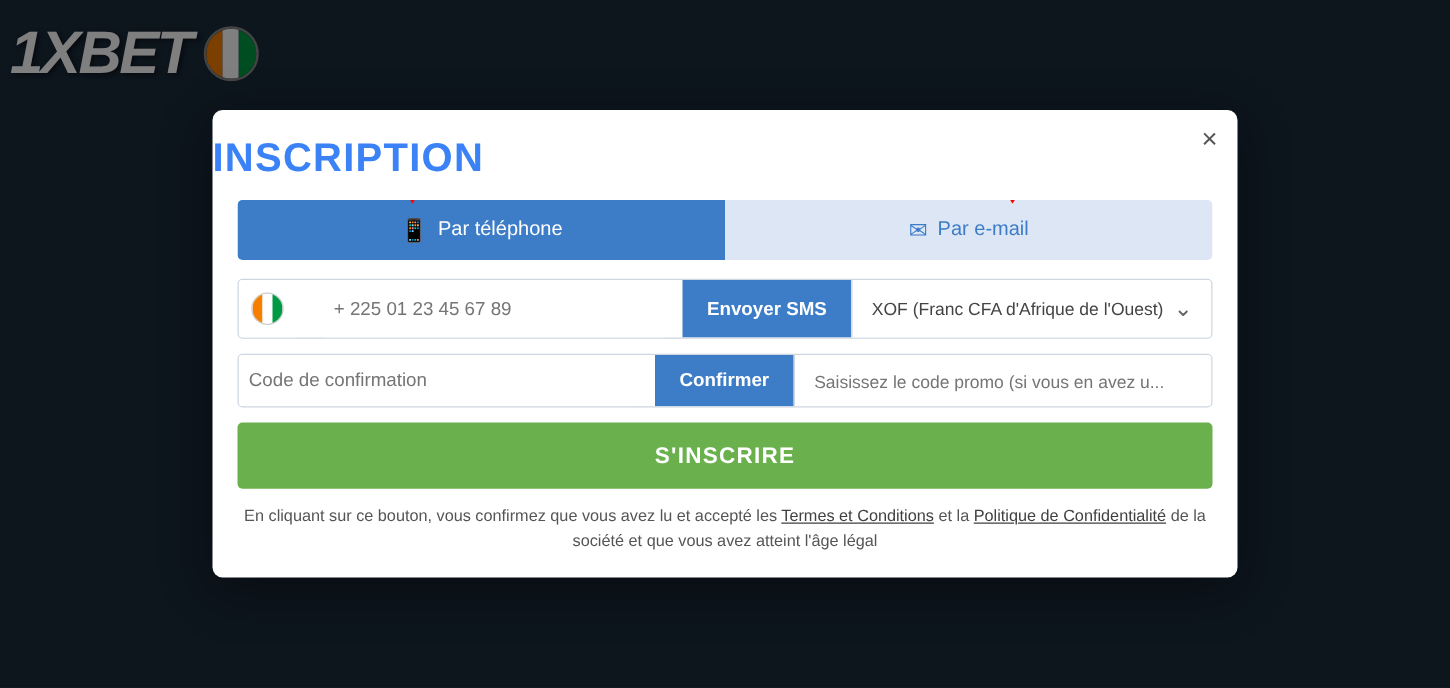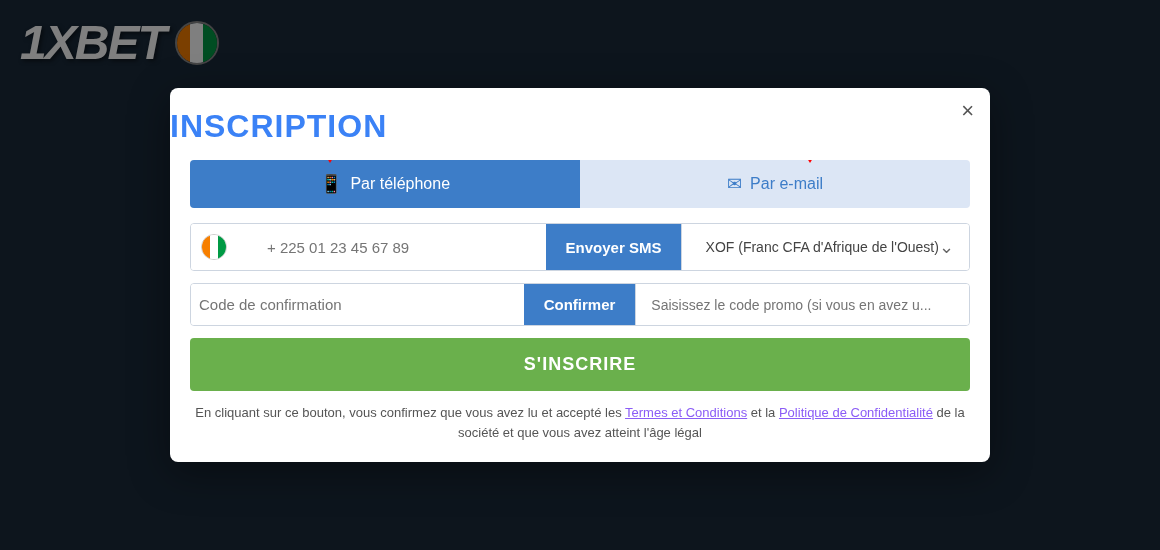--- a/index.html
+++ b/index.html
@@ -13,21 +13,21 @@
       align-items: flex-start;
       justify-content: flex-start;
       overflow: hidden;
       position: relative;
     }
 
     
     .header {
       display: flex;
       align-items: center;
-      padding: 15px 20px;
+      padding: 15px 8px;
     }
 
     .logo-text {
       font-size: 48px;
       font-weight: 900;
       color: white;
       letter-spacing: -2px;
       font-style: italic;
       text-shadow: 2px 2px 4px rgba(0,0,0,0.5);
     }
@@ -176,21 +176,21 @@
       margin-left: 14px;
     }
 
     .currency-select {
       flex: 1;
       border: none;
       border-left: 1px solid #cdd5e0;
       background: white;
       display: flex;
       align-items: center;
-      justify-content: flex-end;
+      justify-content: space-between;
       padding: 12px 15px;
       font-size: 14px;
       color: #444;
       cursor: pointer;
     }
 
     .currency-chevron {
       font-size: 18px;
       color: #666;
     }
@@ -235,21 +235,21 @@
     
     .terms-text {
       text-align: center;
       font-size: 13px;
       color: #555;
       padding: 0 25px;
       line-height: 1.5;
     }
 
     .terms-link {
-      color: #8b5cf6;
+      color: #404040;
       text-decoration: underline;
     }
 
     
     .arrow-svg {
       position: absolute;
       pointer-events: none;
     }
   </style>
 </head>

